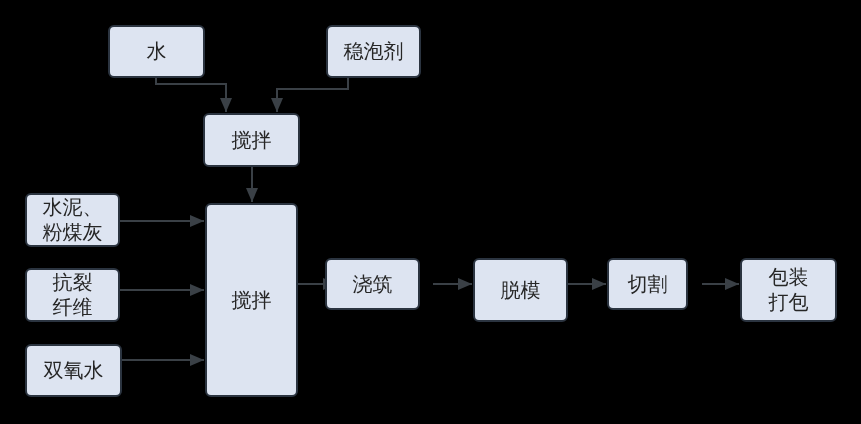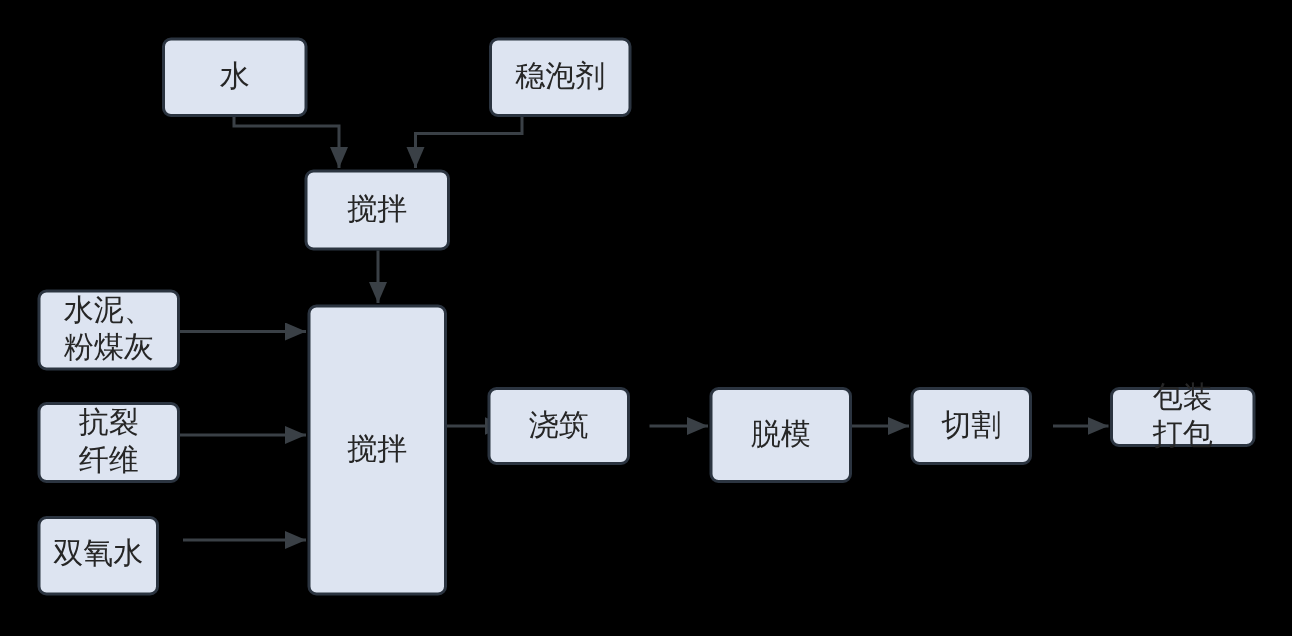--- a/index.html
+++ b/index.html
@@ -69,26 +69,26 @@
   <div class="node" style="left:300px; top:25px;  width:95px; height:53px;margin-left:26px;">稳泡剂</div>
 
   <div class="node" style="left:203px; top:113px; width:97px; height:54px;">搅拌</div>
 
   <div class="node" style="left:25px;  top:193px; width:95px; height:54px;">水泥、
 粉煤灰</div>
 
   <div class="node" style="left:25px;  top:268px; width:95px; height:54px;">抗裂
 纤维</div>
 
-  <div class="node" style="left:25px;  top:344px; width:81px; height:53px;font-family:Liberation Mono, monospace;">双氧水</div>
+  <div class="node" style="left:25px;  top:344px; width:97px; height:53px;">双氧水</div>
 
   <div class="node" style="left:205px; top:203px; width:93px; height:194px;">搅拌</div>
 
   <div class="node" style="left:325px; top:258px; width:95px; height:52px;">浇筑</div>
 
   <div class="node" style="left:473px; top:258px; width:95px; height:64px;">脱模</div>
 
   <div class="node" style="left:607px; top:258px; width:81px; height:52px;">切割</div>
 
-  <div class="node" style="left:740px; top:258px; width:97px; height:40px;">包装
+  <div class="node" style="left:740px; top:258px; width:97px; height:64px;">包装
 打包</div>
 
 </div>
 
 </body></html>

